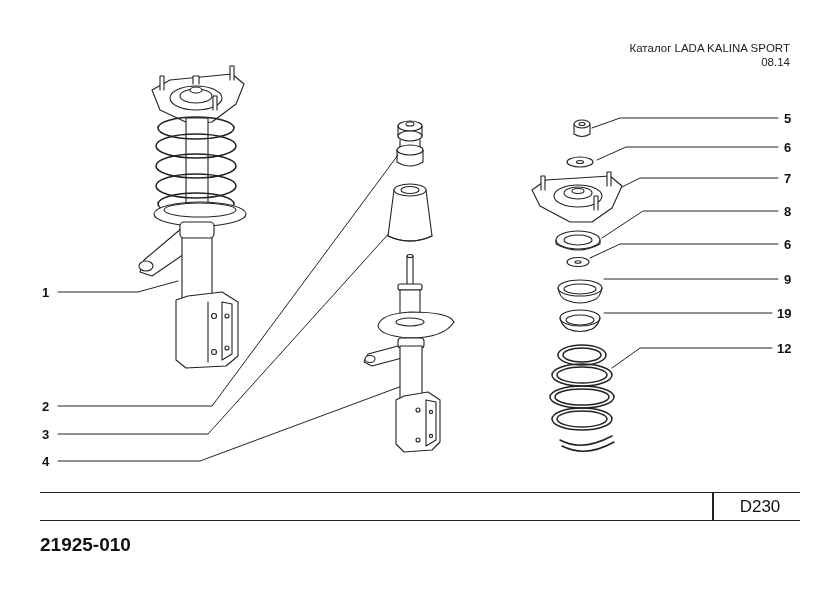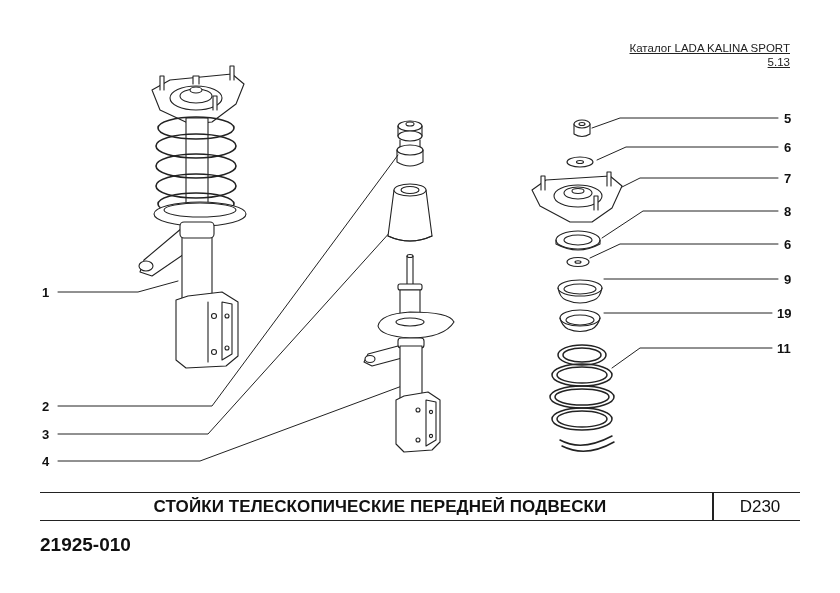--- a/index.html
+++ b/index.html
@@ -1,31 +1,31 @@
 <!DOCTYPE html>
 <html><head>
 <meta charset="utf-8">
 <style>
   html, body { margin: 0; padding: 0; background: #ffffff; }
   body { width: 840px; height: 593px; position: relative; overflow: hidden; font-family: "Liberation Sans", sans-serif; color: #111; }
-  .header-catalog { position: absolute; right: 50px; top: 41px; text-align: right; font-size: 11.5px; line-height: 14px; color: #222; text-decoration: underline; }
+  .header-catalog { position: absolute; right: 50px; top: 41px; text-align: right; font-size: 11.5px; line-height: 14px; color: #222; }
   .illustration { position: absolute; left: 0; top: 0; width: 840px; height: 480px; }
   .callout { position: absolute; font-weight: bold; font-size: 13px; color: #111; }
   .title-bar { position: absolute; left: 40px; top: 492px; width: 760px; height: 27px; border-top: 1.5px solid #222; border-bottom: 1.5px solid #222; }
   .title-text { position: absolute; left: 0; top: 0; width: 680px; height: 27px; text-align: center; font-weight: bold; font-size: 17px; line-height: 27px; letter-spacing: 0.1px; }
   .title-sep { position: absolute; left: 672px; top: -1px; width: 2px; height: 29px; background: #222; }
   .title-code { position: absolute; left: 680px; top: 0; width: 80px; height: 27px; text-align: center; font-weight: normal; font-size: 17px; line-height: 27px; }
   .part-number { position: absolute; left: 40px; top: 534px; font-weight: bold; font-size: 19px; }
 </style>
 </head>
 <body>
 
 <div class="header-catalog">
   <div>Каталог LADA KALINA SPORT</div>
-  <div>5.13</div>
+  <div>08.14</div>
 </div>
 
 <svg class="illustration" viewBox="0 0 840 480" xmlns="http://www.w3.org/2000/svg" fill="none" stroke="#222" stroke-width="1.1" stroke-linejoin="round" stroke-linecap="round">
 
   <g stroke-width="1">
     <polyline points="58,292 138,292 178,281"></polyline>
     <polyline points="58,406 212,406 398,155"></polyline>
     <polyline points="58,434 208,434 392,230"></polyline>
     <polyline points="58,461 200,461 402,386"></polyline>
     <polyline points="778,118 620,118 592,128"></polyline>
@@ -179,22 +179,21 @@
   <span class="callout" style="left:42px;top:399px;">2</span>
   <span class="callout" style="left:42px;top:427px;">3</span>
   <span class="callout" style="left:42px;top:454px;">4</span>
   <span class="callout" style="left:784px;top:111px;">5</span>
   <span class="callout" style="left:784px;top:140px;">6</span>
   <span class="callout" style="left:784px;top:171px;">7</span>
   <span class="callout" style="left:784px;top:204px;">8</span>
   <span class="callout" style="left:784px;top:237px;">6</span>
   <span class="callout" style="left:784px;top:272px;">9</span>
   <span class="callout" style="left:777px;top:306px;">19</span>
-  <span class="callout" style="left:777px;top:341px;">11</span>
+  <span class="callout" style="left:777px;top:341px;">12</span>
 </div>
 
 <div class="title-bar">
-  <div class="title-text">СТОЙКИ ТЕЛЕСКОПИЧЕСКИЕ ПЕРЕДНЕЙ ПОДВЕСКИ</div>
   <div class="title-sep"></div>
   <div class="title-code">D230</div>
 </div>
 
 <div class="part-number">21925-010</div>
 
 </body></html>

